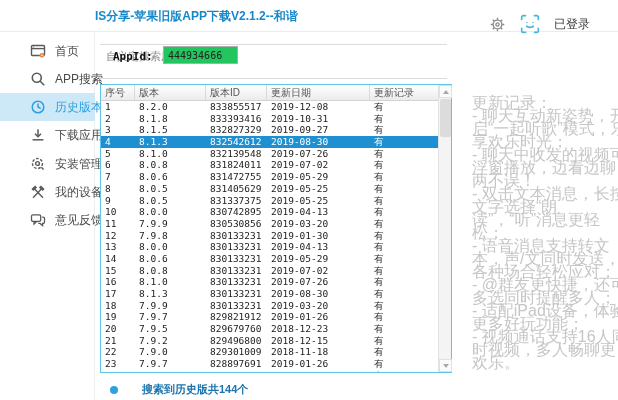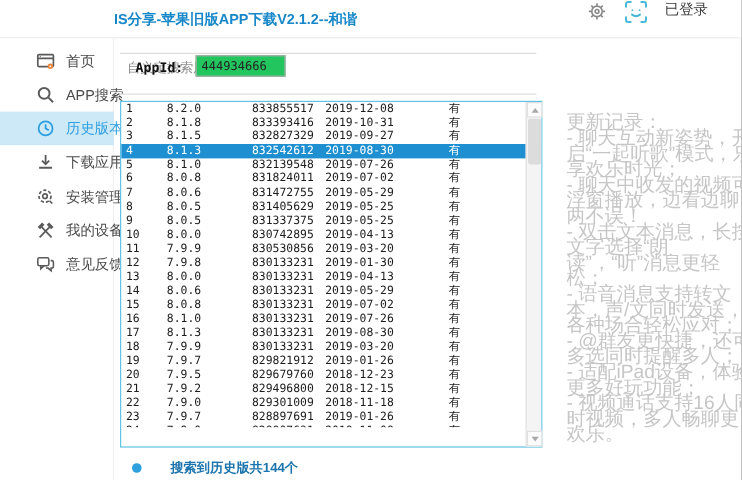--- a/index.html
+++ b/index.html
@@ -4,21 +4,21 @@
 <style>
   html,body{margin:0;padding:0;background:#888;}
   *{box-sizing:border-box;}
   #app{
     position:relative;width:618px;height:400px;background:#fff;overflow:hidden;
     font-family:"Liberation Sans",sans-serif;color:#333;
   }
   
   .titlebar{position:absolute;left:0;top:0;width:618px;height:32px;background:#fff;border-bottom:1px solid #ebebeb;}
   .title{position:absolute;left:95px;top:0;line-height:32px;font-size:12px;font-weight:bold;color:var(--title-blue);}
-  .tb-right{position:absolute;right:10px;top:0;height:48px;display:flex;gap:14px;}
+  .tb-right{position:absolute;right:10px;top:0;height:48px;display:flex;align-items:center;gap:14px;}
   .gear-btn{width:18px;height:18px;display:flex;align-items:center;justify-content:center;cursor:pointer;}
   .scan-btn{width:20px;height:20px;display:flex;align-items:center;justify-content:center;cursor:pointer;}
   .login-status{font-size:12px;color:#3a3a3a;margin-right:18px;}
   
   .sidebar{position:absolute;left:0;top:32px;width:95px;height:368px;background:#fff;border-right:1px solid #f0f0f0;}
   .side-item{position:absolute;left:0;width:95px;height:28px;display:flex;align-items:center;padding-left:30px;gap:9px;cursor:pointer;}
   .side-item .lbl{font-size:12px;color:#4a4a4a;white-space:nowrap;}
   .side-item.active{background:var(--sidebar-active-bg);}
   .side-item.active .lbl{color:var(--sidebar-active-text);}
   .exit-item{position:absolute;left:0;top:366px;width:95px;height:28px;display:flex;align-items:center;padding-left:15px;gap:8px;cursor:pointer;}
@@ -167,20 +167,27 @@
   <div class="legend-line" style="left:100px;top:44px;width:347px;"></div>
   <div class="legend-label" style="left:103px;top:38px;">自义定搜索历史版本</div>
   <div class="appid-label">AppId:</div>
   <input class="appid-input" value="444934666" style="">
   <div class="search-btn">搜索</div>
 
   <div class="legend-line" style="left:100px;top:78px;width:347px;"></div>
   <div class="legend-label" style="left:103px;top:72px;">历史版本</div>
 
   <div class="table">
+    <div class="thead">
+      <div class="th c0">序号</div>
+      <div class="th c1">版本</div>
+      <div class="th c2">版本ID</div>
+      <div class="th c3">更新日期</div>
+      <div class="th c4" style="border-right:none">更新记录</div>
+    </div>
     <div class="tbody" id="tbody">
         <div class="tr">
           <div class="td c0">1</div>
           <div class="td c1">8.2.0</div>
           <div class="td c2">833855517</div>
           <div class="td c3">2019-12-08</div>
           <div class="td c4">有</div>
         </div>
         <div class="tr">
           <div class="td c0">2</div>

